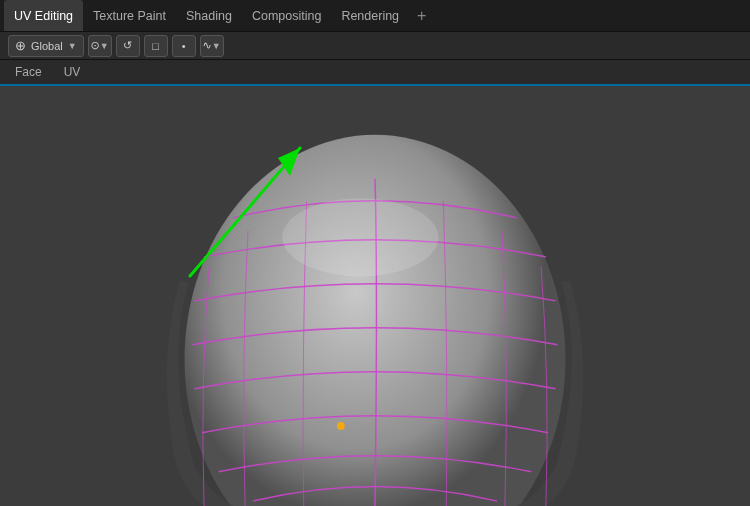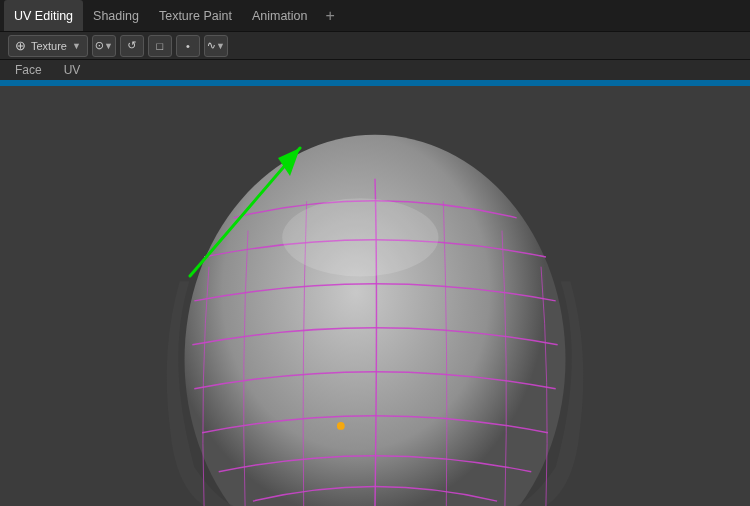--- a/index.html
+++ b/index.html
@@ -92,21 +92,21 @@
     }
 
     
     .sub-toolbar {
       display: flex;
       align-items: center;
       background: #2a2a2a;
       height: 26px;
       padding: 0 6px;
       gap: 4px;
-      border-bottom: 6px solid #0369a1;
+      border-bottom: 2px solid #0369a1;
       position: relative;
       z-index: 10;
     }
     .sub-btn {
       padding: 2px 8px;
       border-radius: 3px;
       background: transparent;
       border: 1px solid transparent;
       color: #aaa;
       font-size: 12px;
@@ -134,35 +134,38 @@
     }
   </style>
 </head>
 <body>
 
 <div class="tab-bar">
   <div class="tab-item active">
     <span>UV Editing</span>
   </div>
   <div class="tab-item">
+    <span>Texture Paint</span>
+  </div>
+  <div class="tab-item">
     <span>Shading</span>
   </div>
   <div class="tab-item">
-    <span>Texture Paint</span>
-  </div>
-  <div class="tab-item">
-    <span>Animation</span>
+    <span>Compositing</span>
+  </div>
+  <div class="tab-item">
+    <span>Rendering</span>
   </div>
   <div class="tab-plus">+</div>
 </div>
 
 <div class="toolbar">
   <div class="toolbar-btn">
     <span style="font-size:13px;">⊕</span>
-    <span style="margin:0 2px;">Texture</span>
+    <span style="margin:0 2px;">Global</span>
     <span class="dropdown-arrow">▼</span>
   </div>
   <div class="toolbar-icon-btn">
     <span>⊙</span>
     <span class="dropdown-arrow">▼</span>
   </div>
   <div class="toolbar-icon-btn">
     <span>↺</span>
   </div>
   <div class="toolbar-icon-btn">

